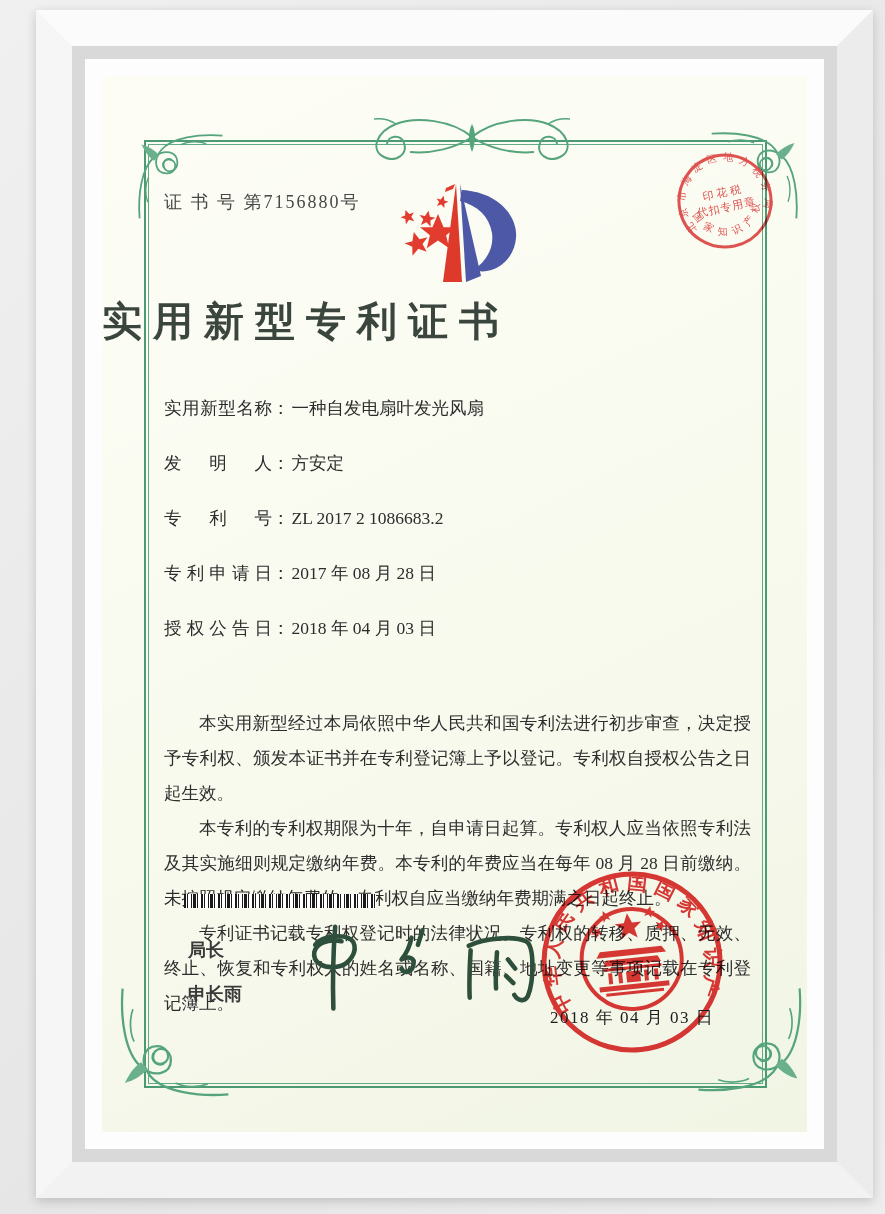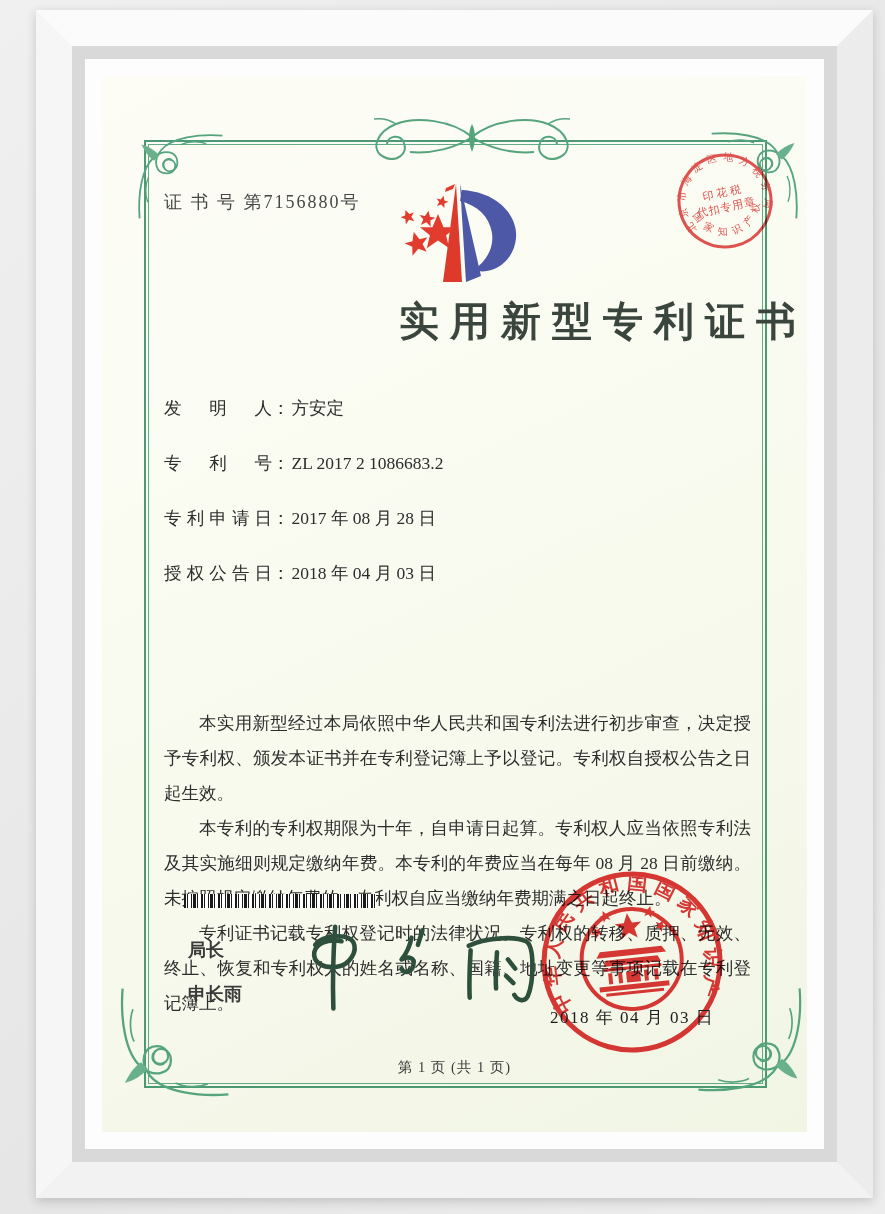--- a/index.html
+++ b/index.html
@@ -25,21 +25,21 @@
     color:#2d2d2d;
   }
   
   .cert-border{position:absolute;left:42px;right:40px;top:64px;bottom:44px;border:2px solid #4c9a74;}
   .cert-border-inner{position:absolute;inset:2px;border:1px solid #63ab85;}
   .ornament{position:absolute;pointer-events:none;}
   
   .cert-no{position:absolute;left:62px;top:114px;font-size:18px;letter-spacing:2px;color:#474747;}
   .logo{position:absolute;left:284px;top:102px;}
   .title{
-    position:absolute;left:0;right:0;top:218px;text-align:right;
+    position:absolute;left:0;right:0;top:218px;text-align:left;
     font-size:40px;font-weight:600;letter-spacing:11px;color:#3a453e;
   }
   .fields{position:absolute;left:62px;top:320px;right:50px;}
   .frow{height:55px;font-size:17.5px;white-space:nowrap;}
   .flabel{display:inline-block;width:108px;text-align:justify;text-align-last:justify;vertical-align:bottom;}
   .fsep{display:inline-block;margin-right:2px;}
   .paras{position:absolute;left:62px;right:56px;top:630px;font-size:17.5px;line-height:35px;text-align:justify;}
   .paras p{margin:0;text-indent:2em;}
   .barcode{
     position:absolute;left:82px;top:818px;width:192px;height:14px;
@@ -115,20 +115,21 @@
               <use href="#star5" transform="translate(41,41) scale(0.85) rotate(10)"></use>
               <use href="#star5" transform="translate(22,39) scale(0.75) rotate(-20)"></use>
               <use href="#star5" transform="translate(56,24) scale(0.65) rotate(15)"></use>
               <path d="M60,10 l9,-4 l-2,5 l-8,3 Z"></path>
             </g>
           </svg>
 
           <div class="title">实用新型专利证书</div>
 
           <div class="fields">
+            <div class="frow"><span class="flabel">实用新型名称</span><span class="fsep">：</span><span>一种自发电扇叶发光风扇</span></div>
             <div class="frow"><span class="flabel">发明人</span><span class="fsep">：</span><span>方安定</span></div>
             <div class="frow"><span class="flabel">专利号</span><span class="fsep">：</span><span>ZL 2017 2 1086683.2</span></div>
             <div class="frow"><span class="flabel">专利申请日</span><span class="fsep">：</span><span>2017 年 08 月 28 日</span></div>
             <div class="frow"><span class="flabel">授权公告日</span><span class="fsep">：</span><span>2018 年 04 月 03 日</span></div>
           </div>
 
           <div class="paras">
             <p>本实用新型经过本局依照中华人民共和国专利法进行初步审查，决定授予专利权、颁发本证书并在专利登记簿上予以登记。专利权自授权公告之日起生效。</p>
             <p>本专利的专利权期限为十年，自申请日起算。专利权人应当依照专利法及其实施细则规定缴纳年费。本专利的年费应当在每年 08 月 28 日前缴纳。未按照规定缴纳年费的，专利权自应当缴纳年费期满之日起终止。</p>
             <p>专利证书记载专利权登记时的法律状况。专利权的转移、质押、无效、终止、恢复和专利权人的姓名或名称、国籍、地址变更等事项记载在专利登记簿上。</p>
@@ -188,19 +189,18 @@
             <text class="svgtext" font-size="10" letter-spacing="5.5" fill="#e04545">
               <textPath href="#taxTop">北京市海淀区地方税务局</textPath>
             </text>
             <text class="svgtext" x="51" y="46" text-anchor="middle" font-size="11" letter-spacing="3" fill="#e04545">印花税</text>
             <text class="svgtext" x="51" y="61" text-anchor="middle" font-size="11" letter-spacing="1" fill="#e04545">代扣专用章</text>
             <text class="svgtext" font-size="10" letter-spacing="6" fill="#e04545">
               <textPath href="#taxBot">国家知识产权局</textPath>
             </text>
           </svg>
 
-          <div class="footer">第 1 页 (共 1 页)</div>
 
         </div>
       </div>
     </div>
   </div>
 </div>
 
 </body></html>

